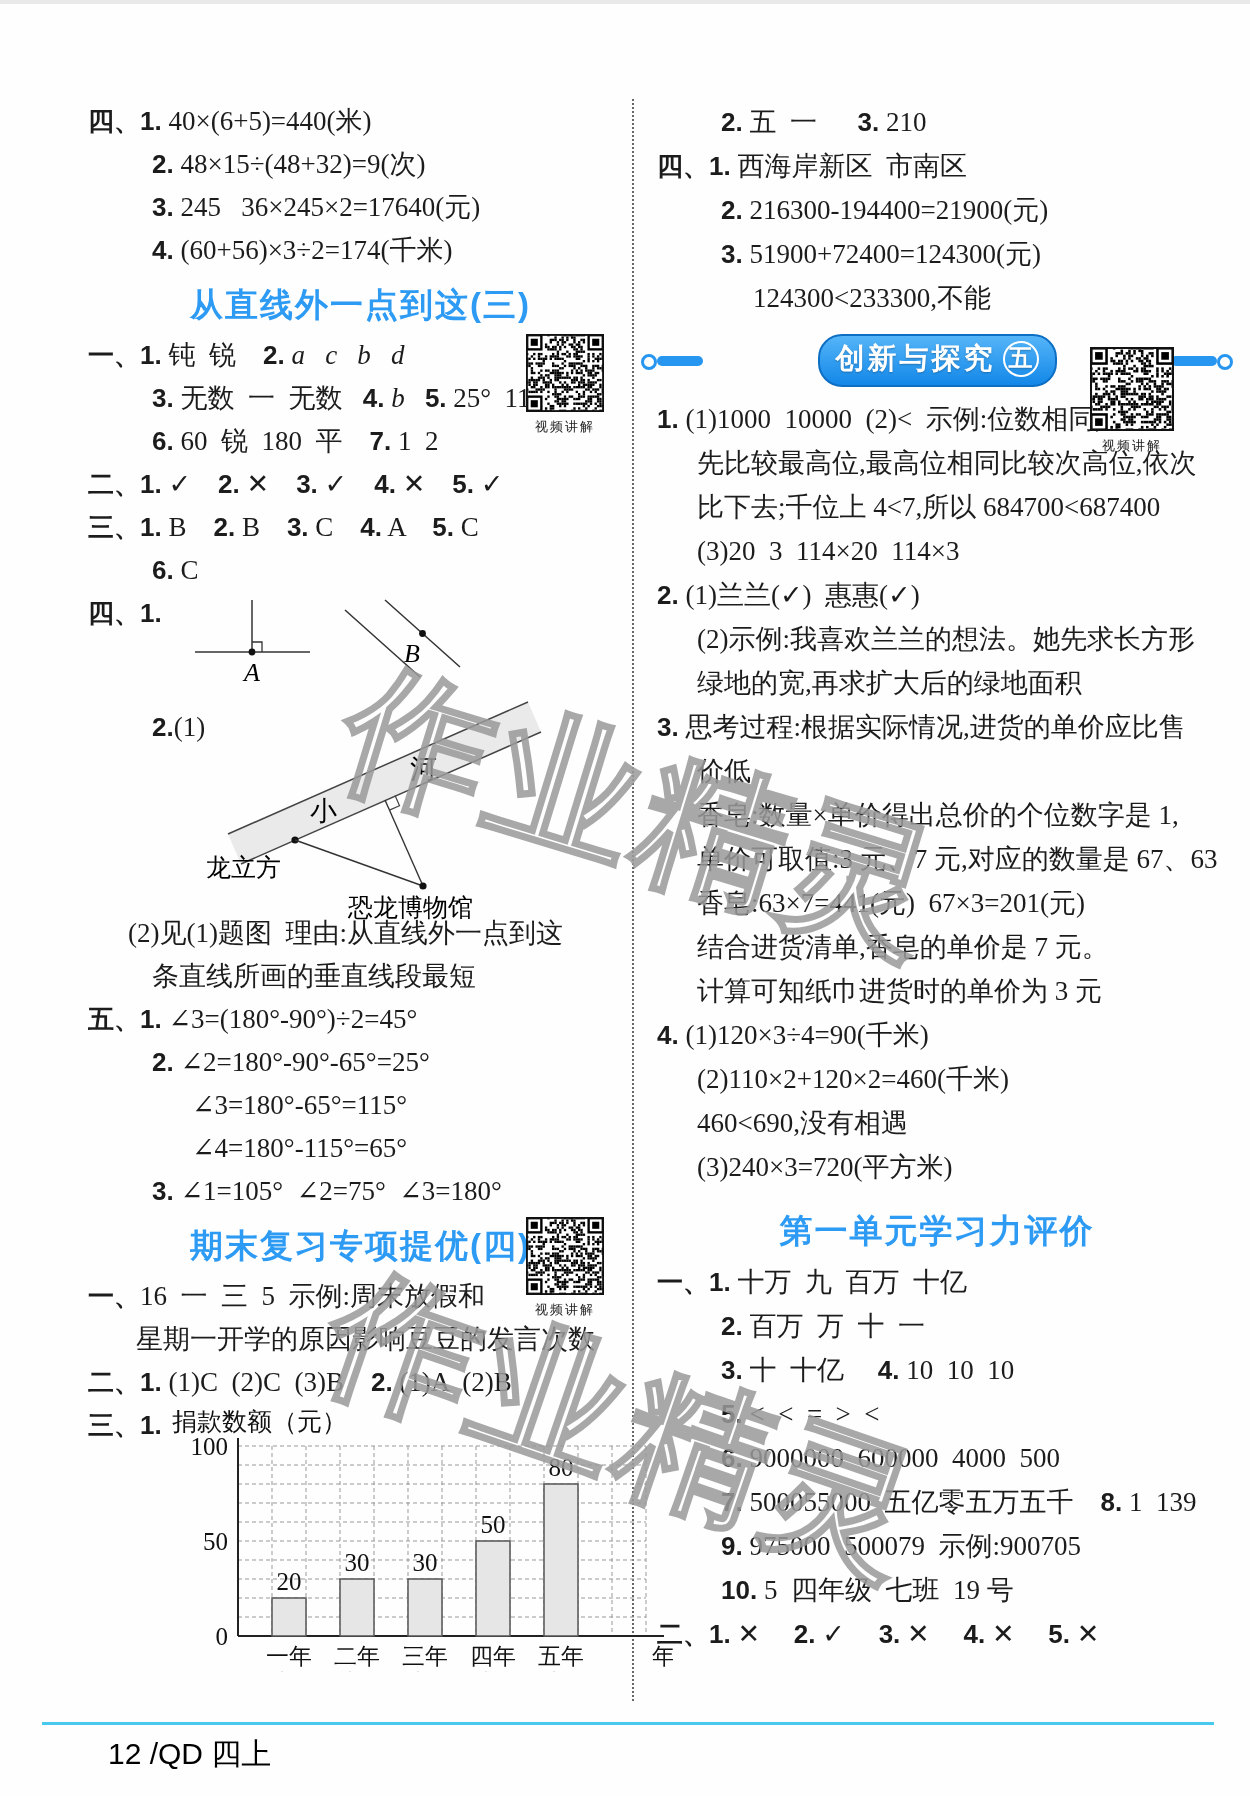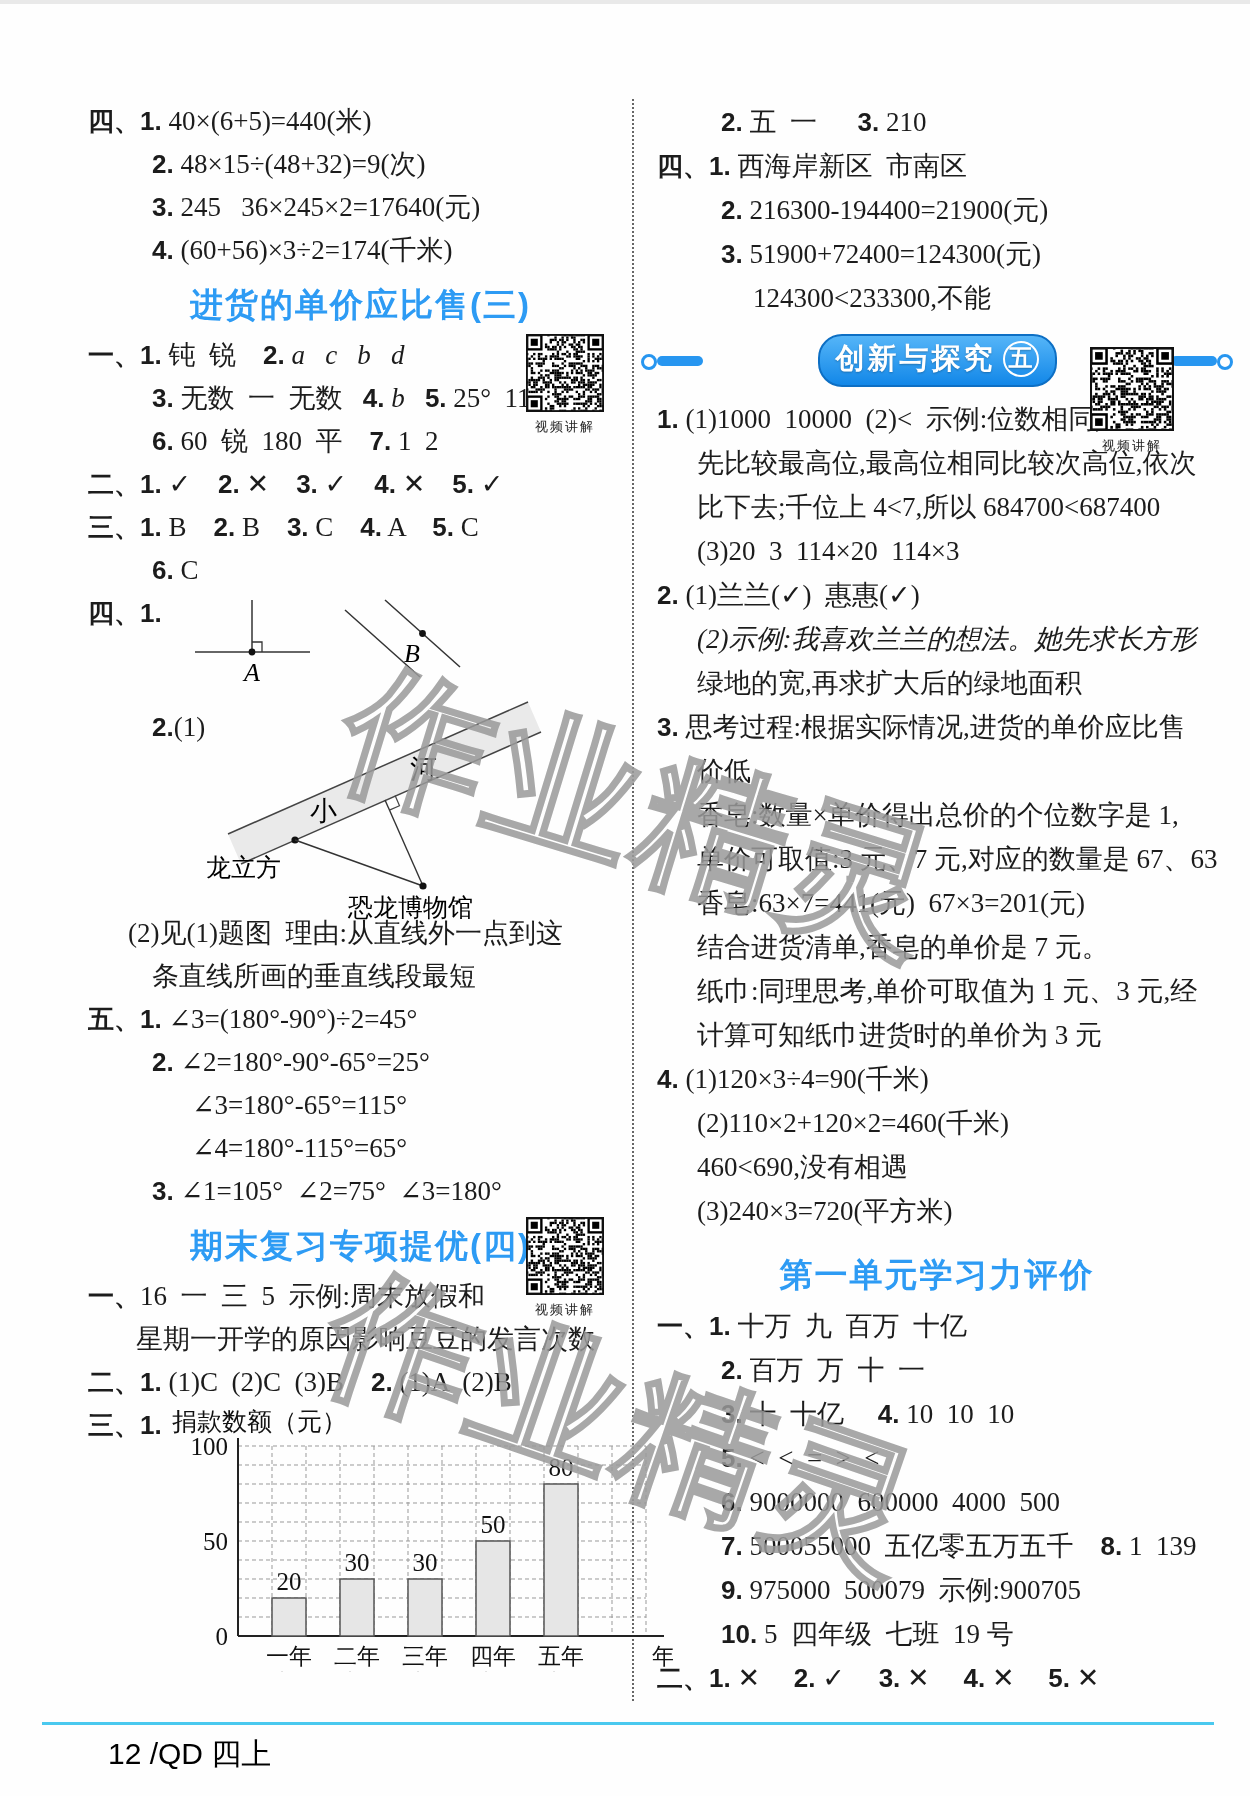--- a/index.html
+++ b/index.html
@@ -52,21 +52,21 @@
   <div class="divider"></div>
 
   <div class="col" id="colL">
     <div>
         <div class="ln"><span class="bn">四、1.</span><span> 40×(6+5)=440(米)</span></div>
         <div class="ln" style="padding-left: 64px;"><span class="bn">2.</span><span> 48×15÷(48+32)=9(次)</span></div>
         <div class="ln" style="padding-left: 64px;"><span class="bn">3.</span><span> 245   36×245×2=17640(元)</span></div>
         <div class="ln" style="padding-left: 64px;"><span class="bn">4.</span><span> (60+56)×3÷2=174(千米)</span></div>
       </div>
 
-    <div class="h-blue">进货的单价应比售(三)</div>
+    <div class="h-blue">从直线外一点到这(三)</div>
 
     <div>
         <div class="ln"><span class="bn">一、1.</span><span> 钝  锐    </span><span class="bn">2.</span><span class="it"> a   c   b   d</span></div>
         <div class="ln" style="padding-left: 64px;"><span class="bn">3.</span><span> 无数  一  无数   </span><span class="bn">4.</span><span class="it"> b</span><span>   </span><span class="bn">5.</span><span> 25°  115°</span></div>
         <div class="ln" style="padding-left: 64px;"><span class="bn">6.</span><span> 60  锐  180  平    </span><span class="bn">7.</span><span> 1  2</span></div>
         <div class="ln"><span class="bn">二、1.</span><span> ✓    </span><span class="bn">2.</span><span> ✕    </span><span class="bn">3.</span><span> ✓    </span><span class="bn">4.</span><span> ✕    </span><span class="bn">5.</span><span> ✓</span></div>
         <div class="ln"><span class="bn">三、1.</span><span> B    </span><span class="bn">2.</span><span> B    </span><span class="bn">3.</span><span> C    </span><span class="bn">4.</span><span> A    </span><span class="bn">5.</span><span> C</span></div>
         <div class="ln" style="padding-left: 64px;"><span class="bn">6.</span><span> C</span></div>
       </div>
 
@@ -194,29 +194,28 @@
       </div>
       <div class="deco"></div>
     </div>
 
     <div>
         <div class="ln"><span class="bn">1.</span><span> (1)1000  10000  (2)&lt;  示例:位数相同,</span></div>
         <div class="ln" style="padding-left: 40px;"><span>先比较最高位,最高位相同比较次高位,依次</span></div>
         <div class="ln" style="padding-left: 40px;"><span>比下去;千位上 4&lt;7,所以 684700&lt;687400</span></div>
         <div class="ln" style="padding-left: 40px;"><span>(3)20  3  114×20  114×3</span></div>
         <div class="ln"><span class="bn">2.</span><span> (1)兰兰(✓)  惠惠(✓)</span></div>
-        <div class="ln" style="padding-left: 40px; font-style: italic;"><span>(2)示例:我喜欢兰兰的想法。她先求长方形</span></div>
+        <div class="ln" style="padding-left: 40px;"><span>(2)示例:我喜欢兰兰的想法。她先求长方形</span></div>
         <div class="ln" style="padding-left: 40px;"><span>绿地的宽,再求扩大后的绿地面积</span></div>
         <div class="ln"><span class="bn">3.</span><span> 思考过程:根据实际情况,进货的单价应比售</span></div>
         <div class="ln" style="padding-left: 40px;"><span>价低</span></div>
         <div class="ln" style="padding-left: 40px;"><span>香皂:数量×单价得出总价的个位数字是 1,</span></div>
         <div class="ln" style="padding-left: 40px;"><span>单价可取值:3 元、7 元,对应的数量是 67、63</span></div>
         <div class="ln" style="padding-left: 40px;"><span>香皂:63×7=441(元)  67×3=201(元)</span></div>
         <div class="ln" style="padding-left: 40px;"><span>结合进货清单,香皂的单价是 7 元。</span></div>
-        <div class="ln" style="padding-left: 40px;"><span>纸巾:同理思考,单价可取值为 1 元、3 元,经</span></div>
         <div class="ln" style="padding-left: 40px;"><span>计算可知纸巾进货时的单价为 3 元</span></div>
         <div class="ln"><span class="bn">4.</span><span> (1)120×3÷4=90(千米)</span></div>
         <div class="ln" style="padding-left: 40px;"><span>(2)110×2+120×2=460(千米)</span></div>
         <div class="ln" style="padding-left: 40px;"><span>460&lt;690,没有相遇</span></div>
         <div class="ln" style="padding-left: 40px;"><span>(3)240×3=720(平方米)</span></div>
       </div>
 
     <div class="h-blue h-unit">第一单元学习力评价</div>
 
     <div>

